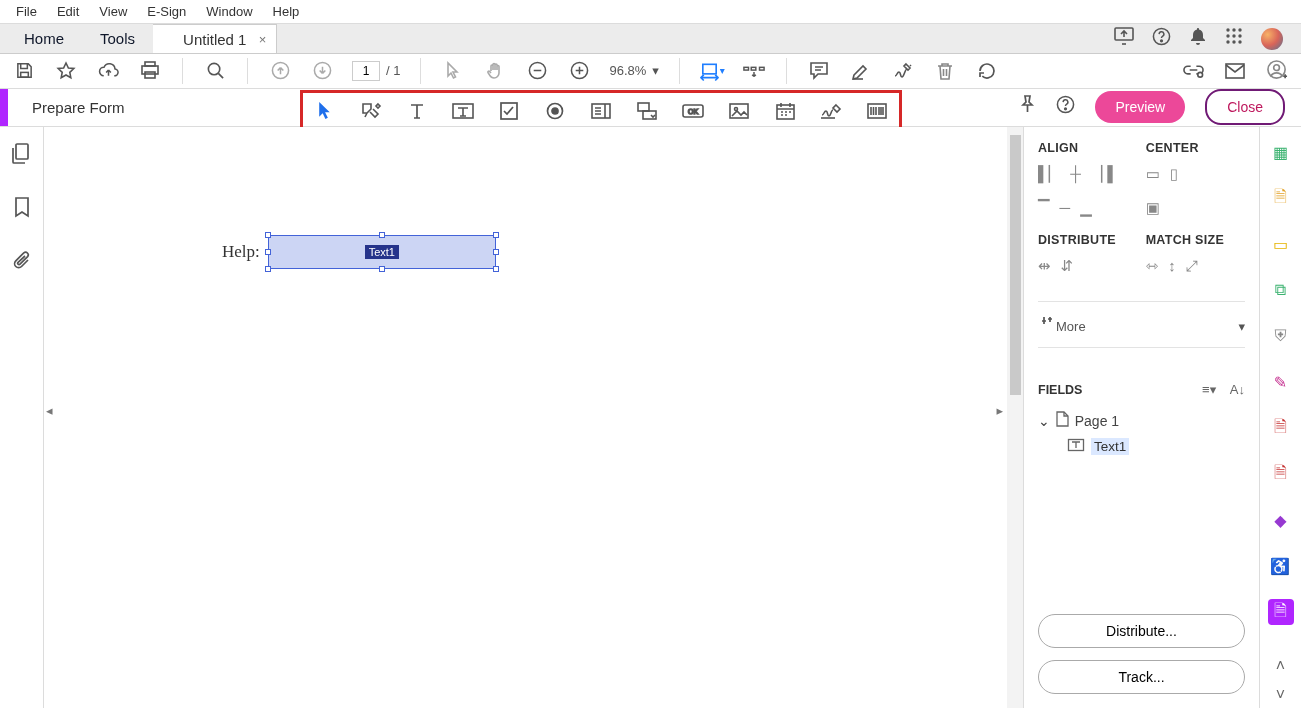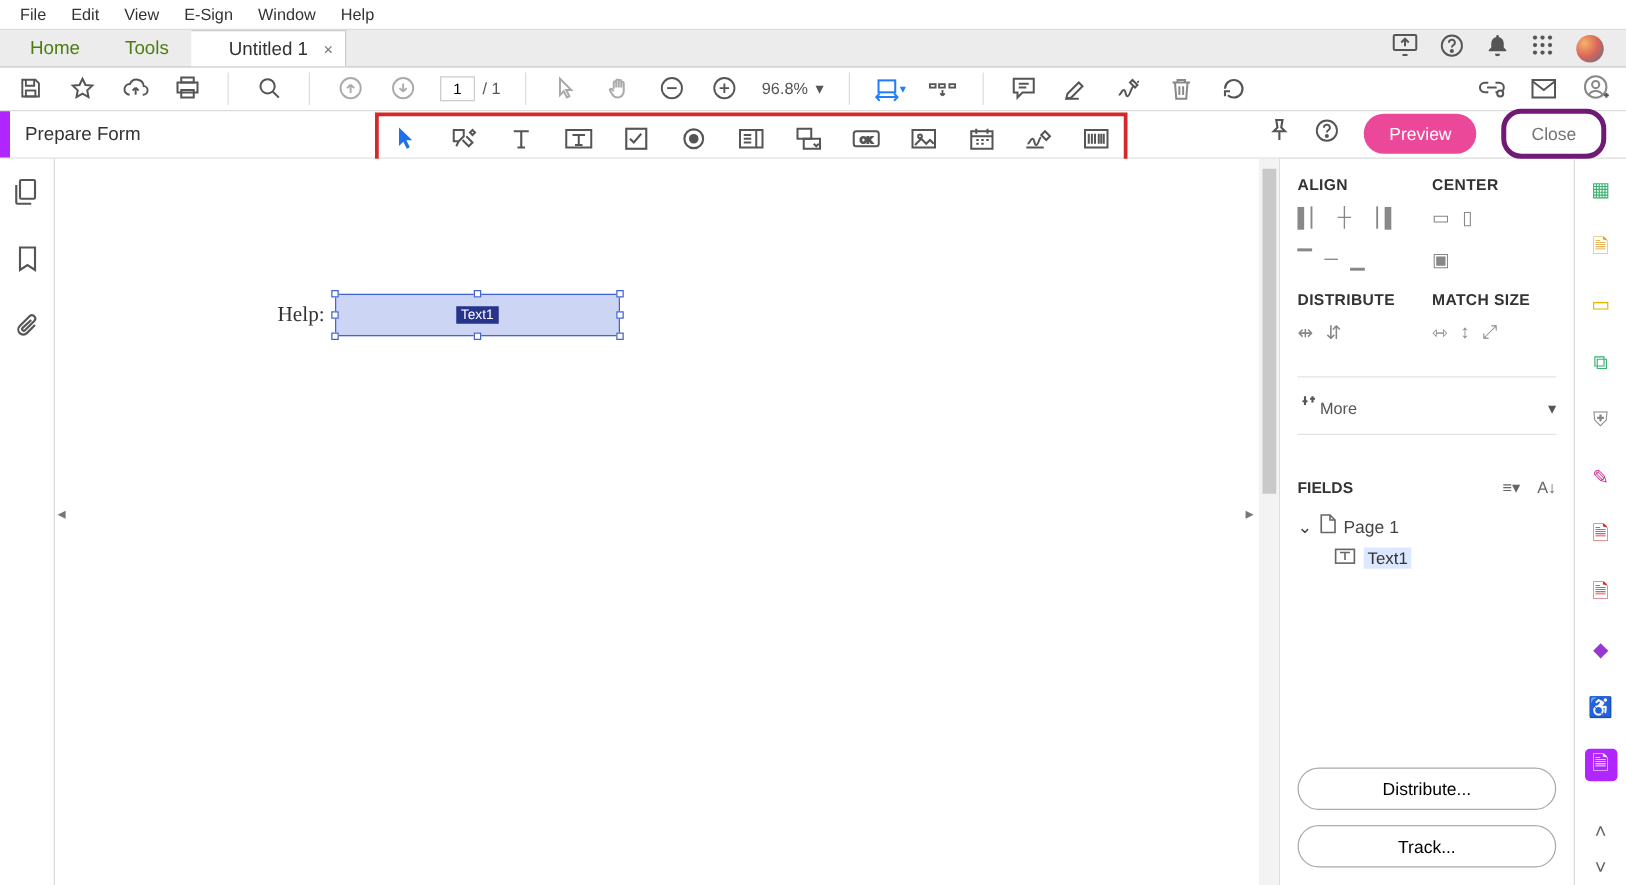--- a/index.html
+++ b/index.html
@@ -5,48 +5,48 @@
   * { box-sizing: border-box; margin: 0; padding: 0; font-family: "Segoe UI", Arial, sans-serif; }
   html, body { width: 1301px; height: 708px; overflow: hidden; background: #fff; }
   body { display: flex; flex-direction: column; font-size: 13px; color: #333; }
 
   
   .menubar { height: 28px; display: flex; align-items: center; border-bottom: 1px solid #dcdcdc; padding: 0 8px; gap: 4px; }
   .menubar span { padding: 3px 8px; cursor: default; font-size: 13px; }
 
   
   .tabbar { height: 34px; background: #ececec; border-bottom: 1px solid #ccc; display: flex; align-items: stretch; padding-left: 6px; }
-  .tabbar .tab-home, .tabbar .tab-tools { display: flex; align-items: center; padding: 0 18px; font-size: 15px; color: #4d7c0f; cursor: pointer; }
+  .tabbar .tab-home, .tabbar .tab-tools { display: flex; align-items: center; padding: 0 18px; font-size: 15px; color: #0f172a; cursor: pointer; }
   .tabbar .doc-tab { display: flex; align-items: center; background: #fff; padding: 0 30px; font-size: 15px; position: relative; border-top: 1px solid #ccc; border-right: 1px solid #ccc; }
   .tabbar .doc-tab .tab-close { position: absolute; right: 10px; font-size: 13px; color: #777; cursor: pointer; }
   .tabbar .spacer { flex: 1; }
   .tabbar .tab-right { display: flex; align-items: center; gap: 18px; padding-right: 18px; color: #555; }
   .tabbar .tab-right span { font-size: 18px; cursor: pointer; }
   .avatar { width: 22px; height: 22px; border-radius: 50%; background: radial-gradient(circle at 30% 30%, #f7b267, #d96459, #4f7396); }
 
   
   .maintoolbar { height: 40px; border-bottom: 1px solid #dcdcdc; display: flex; align-items: center; padding: 0 12px; gap: 18px; }
   .maintoolbar .sep { width: 1px; height: 26px; background: #ddd; margin: 0 2px; }
   .maintoolbar .it { width: 24px; height: 24px; display: inline-flex; align-items: center; justify-content: center; color: #555; cursor: pointer; }
   .maintoolbar .pagenum input { width: 28px; height: 20px; text-align: center; border: 1px solid #ccc; font-size: 12px; }
   .maintoolbar .pagenum { display: flex; align-items: center; gap: 6px; color: #555; font-size: 13px; }
   .maintoolbar .zoomtxt { font-size: 13px; color: #555; display: flex; align-items: center; gap: 6px; }
   .maintoolbar .right-push { flex: 1; }
 
   
   .formtoolbar { height: 44px; border-bottom: 1px solid #dcdcdc; display: flex; align-items: center; padding-right: 16px; position: relative; }
   .formtoolbar .accent { width: 8px; height: 100%; background: #b026ff; }
-  .formtoolbar .lbl { font-size: 15px; padding-left: 12px; }
+  .formtoolbar .lbl { font-size: 15px; padding-left: 12px; margin-left: 12px; }
   .redbox { border: 3px solid #d62828; height: 42px; display: flex; align-items: center; padding: 0 10px; gap: 22px; margin-left: auto; margin-right: auto; position: absolute; left: 300px; top: 1px; }
   .redbox .tool { width: 24px; height: 24px; display: flex; align-items: center; justify-content: center; color: #555; cursor: pointer; }
   .redbox .tool.active { color: #1f6feb; }
   .formtoolbar .right-side { position: absolute; right: 16px; display: flex; align-items: center; gap: 20px; }
   .pin, .help { color: #555; cursor: pointer; font-size: 17px; }
   .btn-preview { background: #ec4899; color: #fff; border: none; border-radius: 16px; padding: 8px 20px; font-size: 14px; cursor: pointer; }
-  .btn-close { background: #fff; color: #737373; border: 4px solid #701a75; border-radius: 16px; padding: 8px 20px; font-size: 14px; cursor: pointer; }
+  .btn-close { background: #fff; color: #be185d; border: 2px solid #701a75; border-radius: 16px; padding: 8px 20px; font-size: 14px; cursor: pointer; }
 
   
   .workarea { flex: 1; display: flex; position: relative; }
   .leftnav { width: 44px; background: #fff; border-right: 1px solid #dcdcdc; display: flex; flex-direction: column; align-items: center; padding-top: 16px; gap: 28px; color: #555; }
   .leftnav span { cursor: pointer; font-size: 18px; }
   .rightdock { width: 42px; border-left: 1px solid #dcdcdc; display: flex; flex-direction: column; align-items: center; padding-top: 12px; gap: 20px; }
   .rightdock span { width: 26px; height: 26px; display: flex; align-items: center; justify-content: center; cursor: pointer; border-radius: 4px; font-size: 16px;}
   .rightdock .sel { background: #b026ff; color: #fff; }
   .canvas-wrap { flex: 1; background: #fff; position: relative; }
   .canvas-wrap .scroll { position: absolute; right: 0; top: 0; bottom: 0; width: 16px; background: #f3f3f3; }

